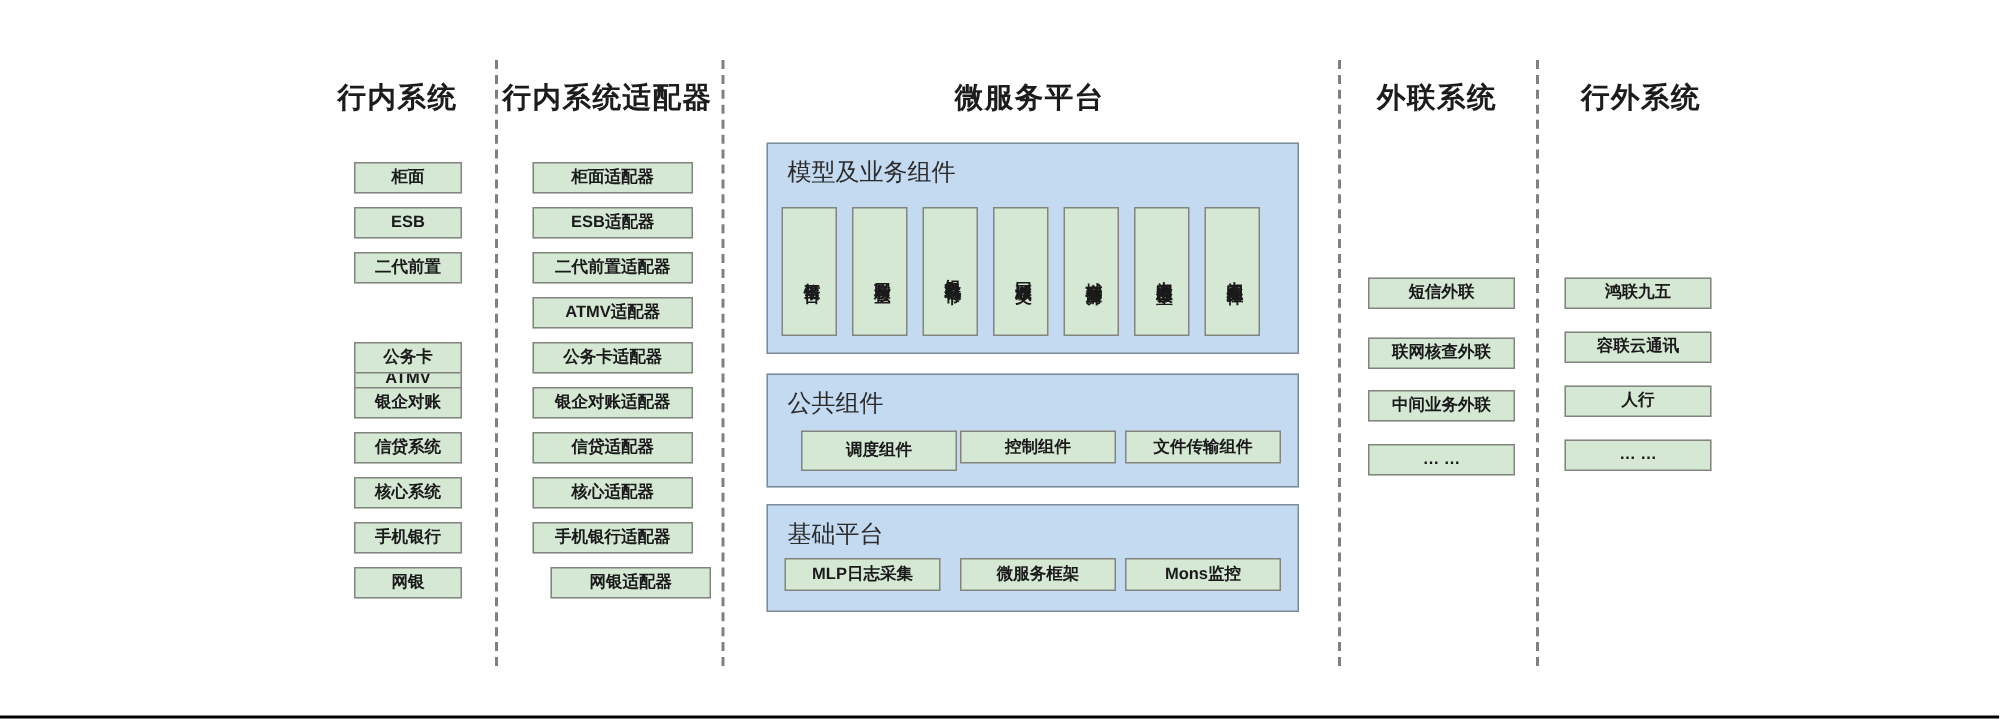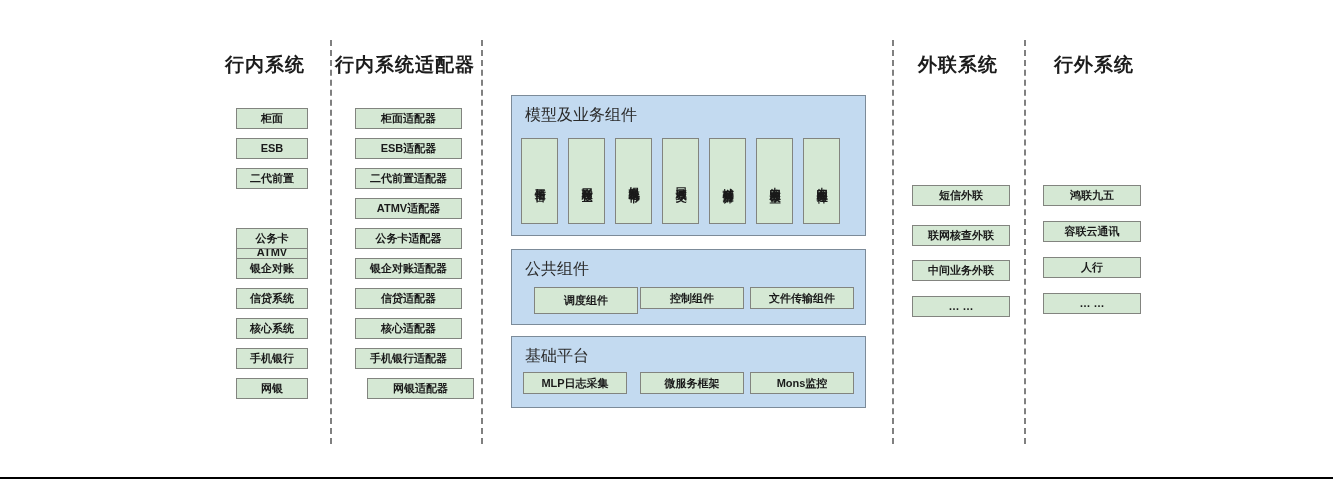--- a/index.html
+++ b/index.html
@@ -110,20 +110,21 @@
 
   <div class="divider" style="left:330px;"></div>
   <div class="divider" style="left:481px;"></div>
   <div class="divider" style="left:892px;"></div>
   <div class="divider" style="left:1024px;"></div>
 
   <div class="col-title" style="left:330px; top:52px; width:150px;">行内系统适配器</div>
 
   <div class="col-title" style="left:195px; top:52px; width:140px;">行内系统</div>
 
+  <div class="col-title" style="left:481px; top:52px; width:411px;">微服务平台</div>
 
   <div class="col-title" style="left:892px; top:52px; width:132px;">外联系统</div>
 
   <div class="col-title" style="left:1024px; top:52px; width:140px;">行外系统</div>
 
   <div class="node" style="left:236px; top:108px;  width:72px; height:21px;">柜面</div>
   <div class="node" style="left:236px; top:138px;  width:72px; height:21px;">ESB</div>
   <div class="node" style="left:236px; top:168px;  width:72px; height:21px;">二代前置</div>
   <div class="node" style="left:236px; top:198px;  width:72px; height:21px;margin-top:44px;">ATMV</div>
   <div class="node" style="left:236px; top:228px;  width:72px; height:21px;">公务卡</div>

